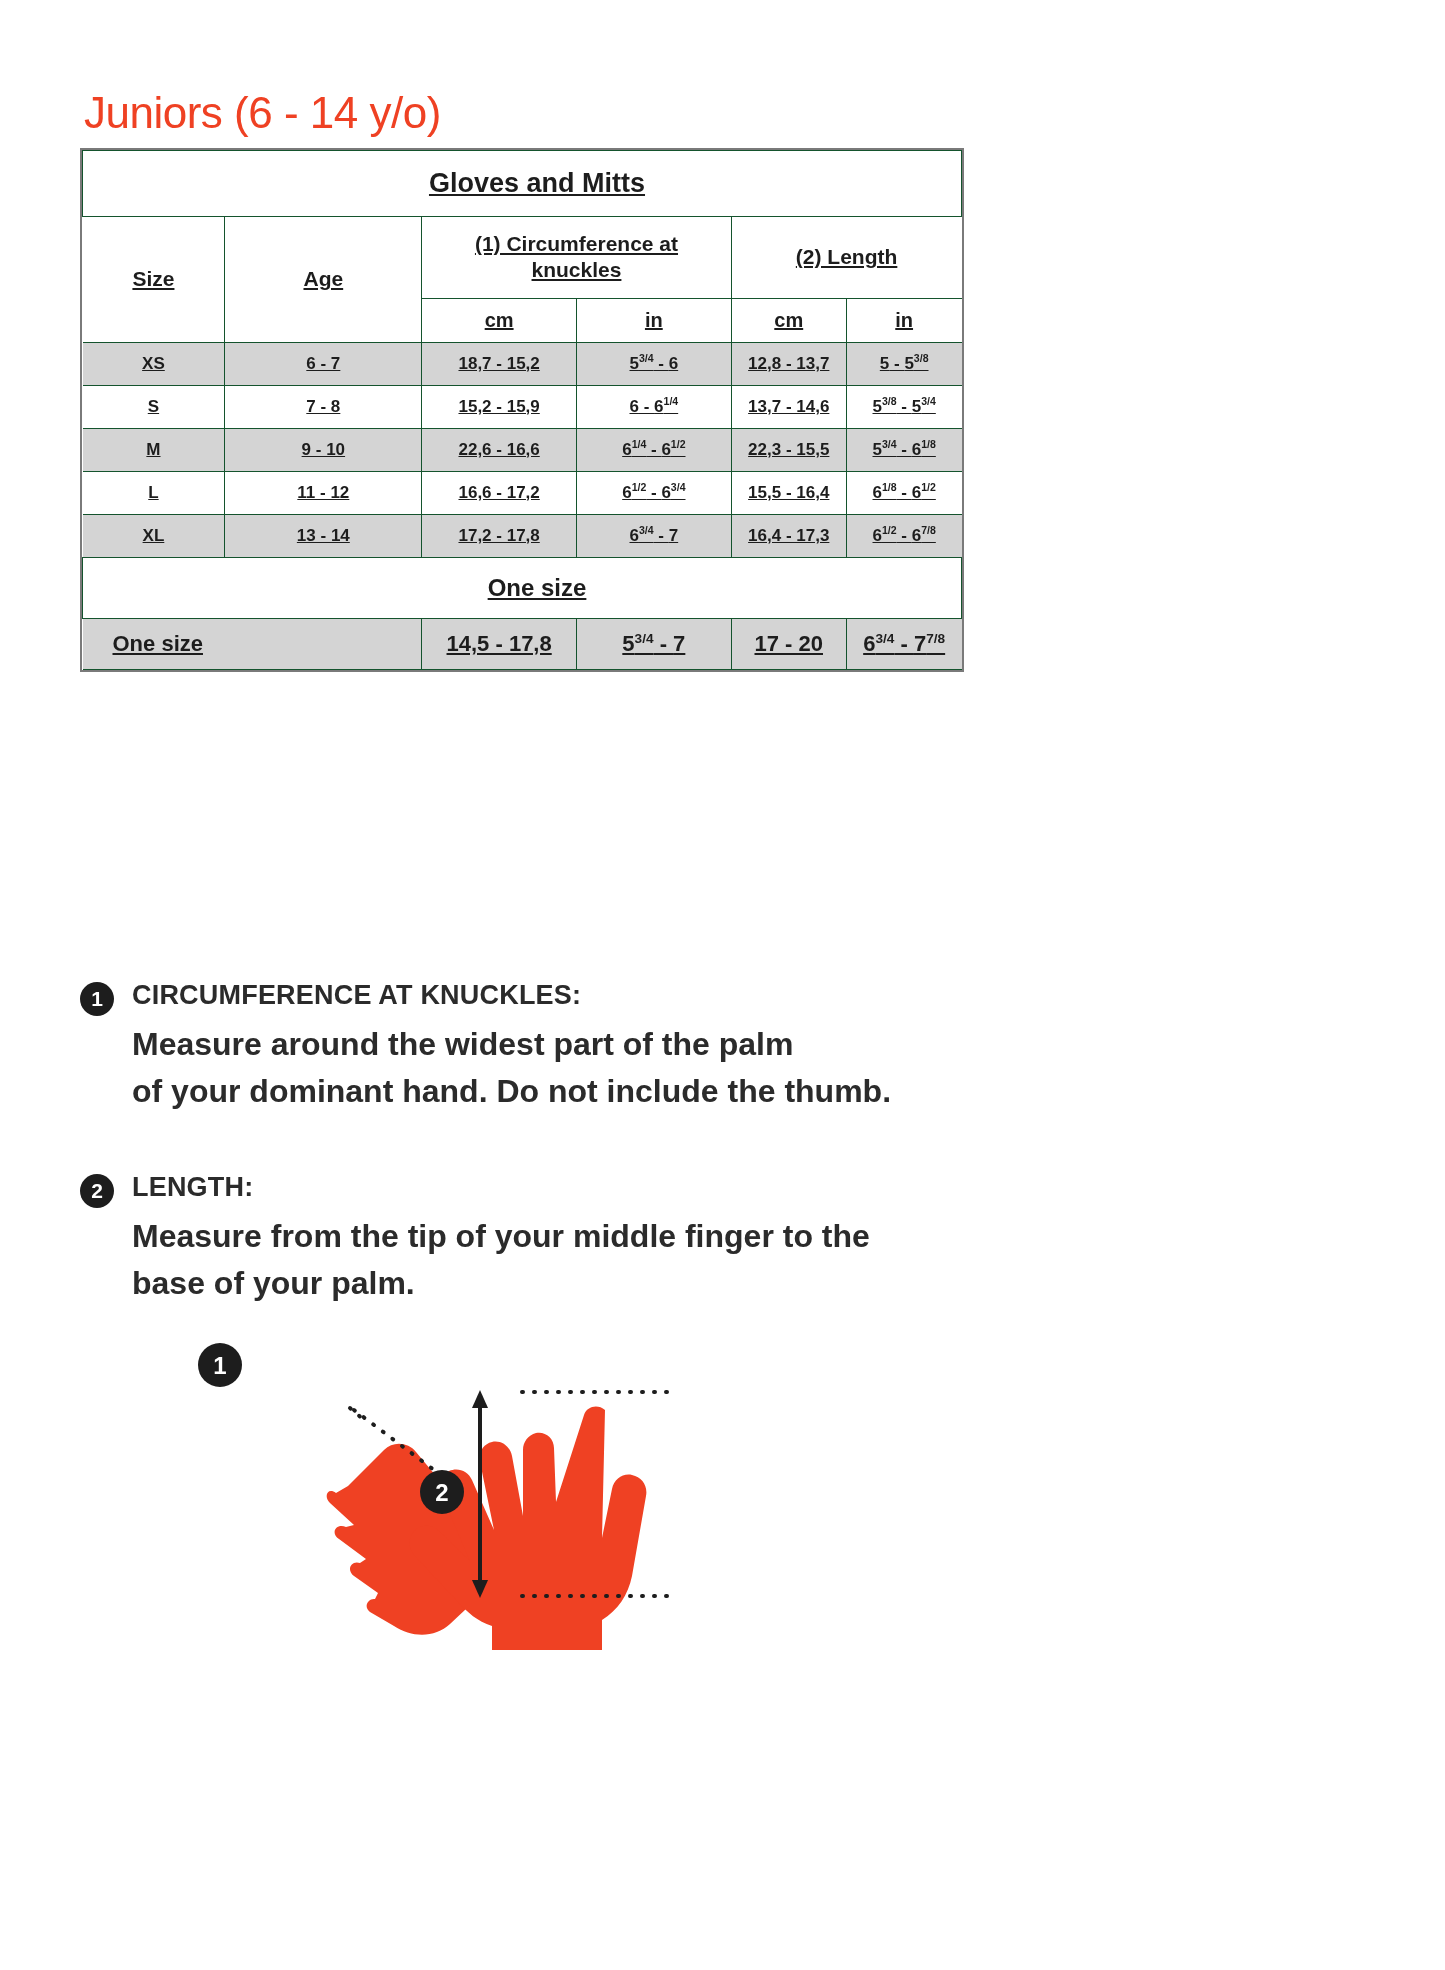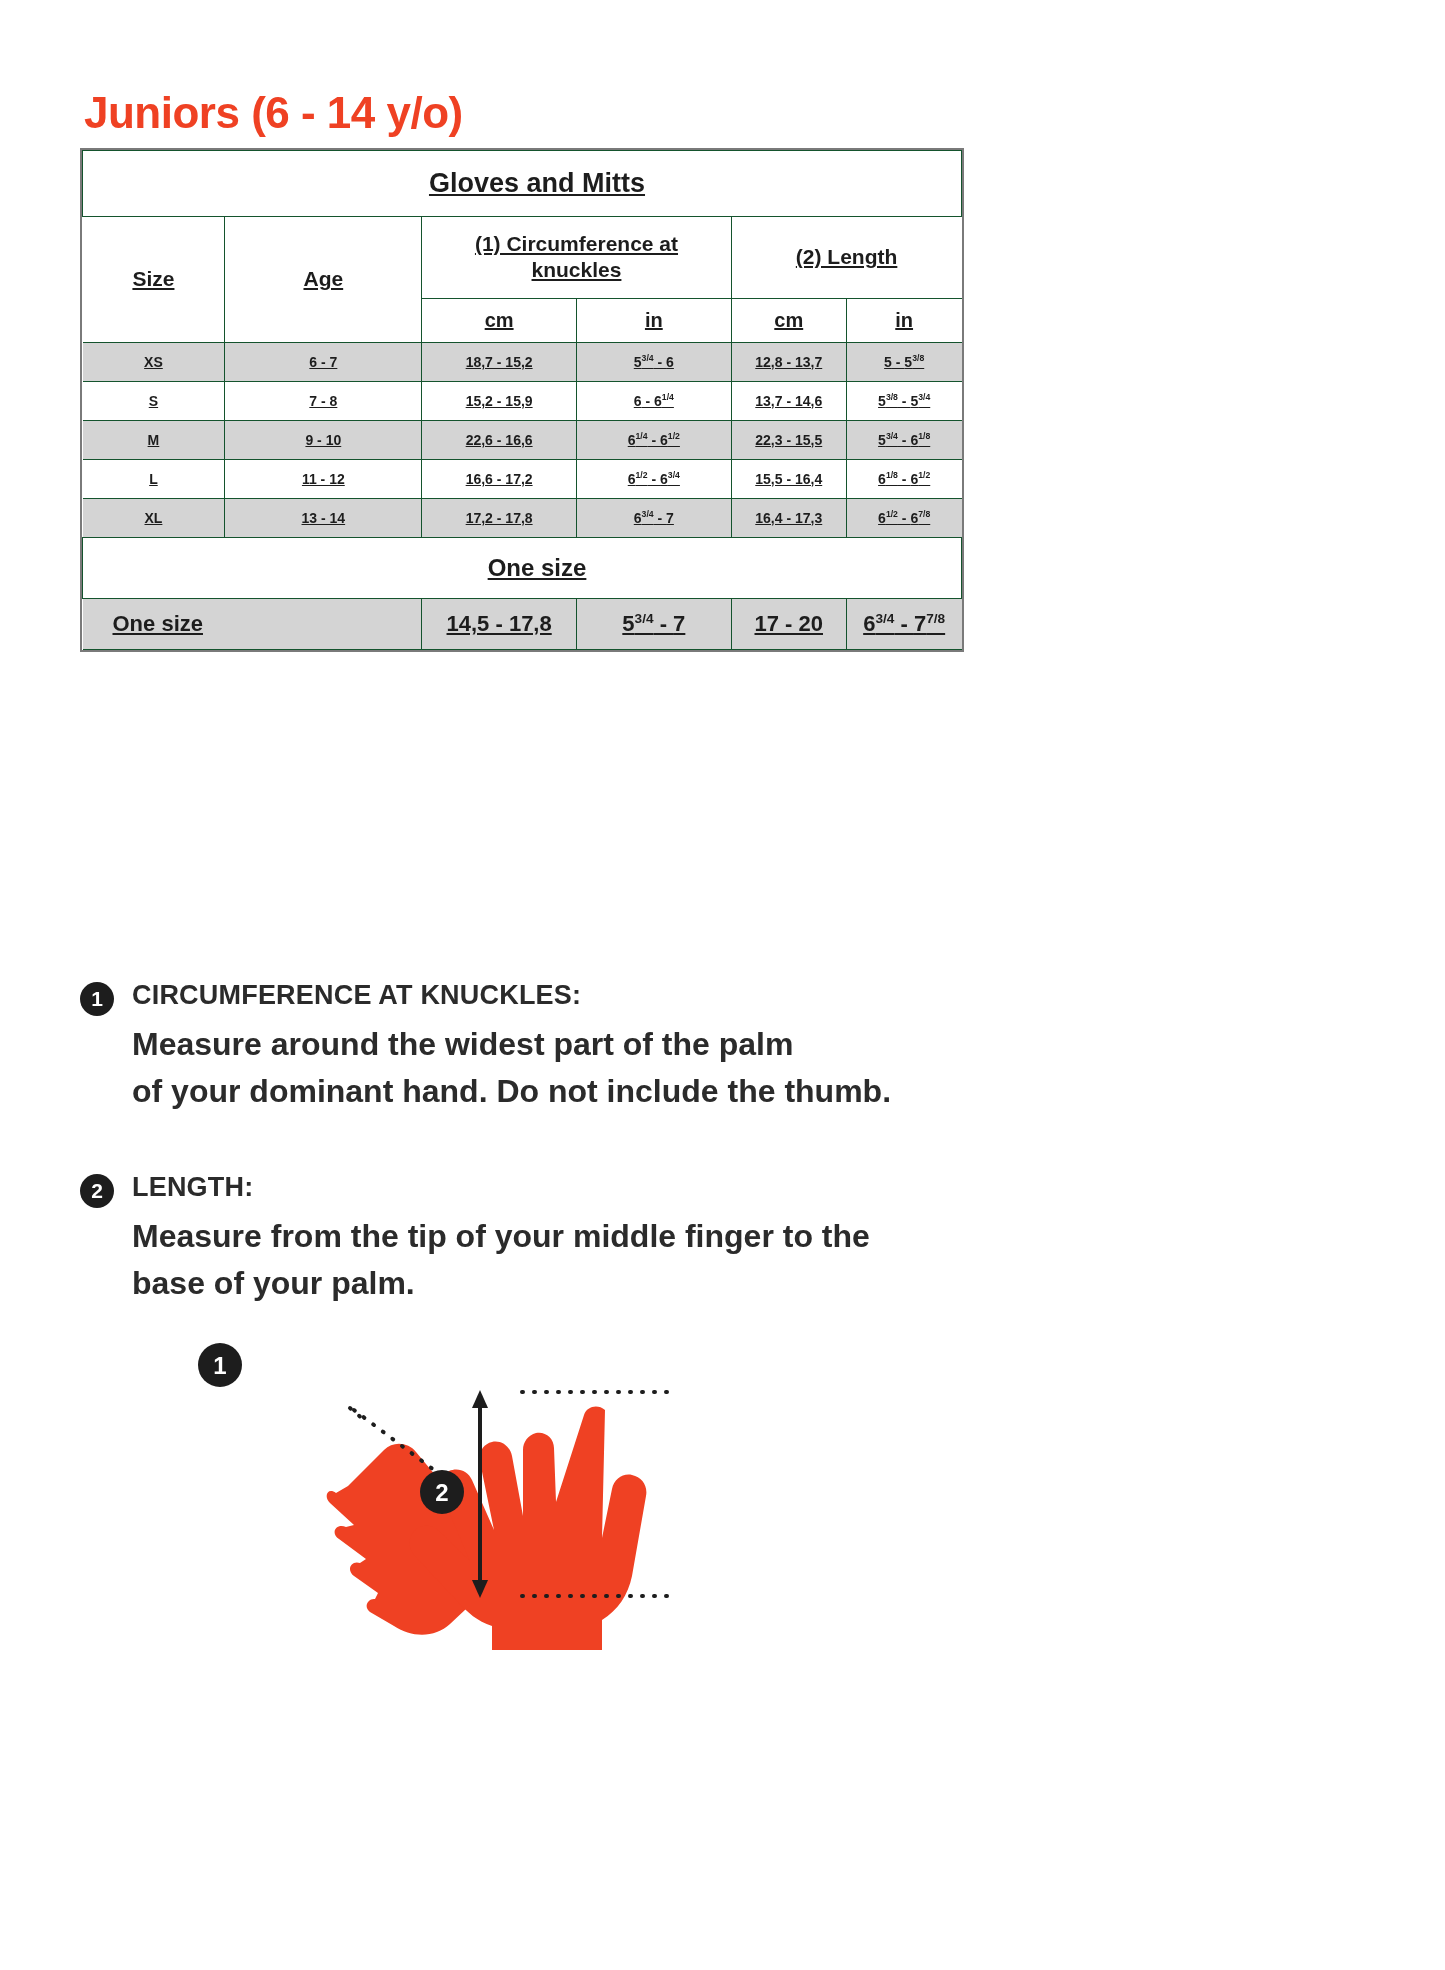--- a/index.html
+++ b/index.html
@@ -10,21 +10,21 @@
     font-family: "Liberation Sans", sans-serif;
     color: #2b2b2b;
     position: relative;
     overflow: hidden;
   }
   .page { position:relative; width:1445px; height:1970px; padding: 0; }
 
   
   .title {
     position:absolute; left:84px; top:88px;
-    font-size: 44px; font-weight: 700;
+    font-size: 44px; font-weight: 400;
     color: #ef4123;
     letter-spacing: -0.5px;
     white-space: nowrap;
   }
 
   
   .table-wrap {
     position:absolute; left:80px; top:148px;
     width: 884px;
     border: 2px solid #7a7a7a;
@@ -44,21 +44,21 @@
     font-size: 27px;
     font-weight: 700;
     border-left: none; border-right:none; border-top:none;
   }
   .grp-head td {
     font-size: 21px; font-weight: 700; padding: 14px 6px; line-height:1.25;
   }
   .unit-head td {
     font-size: 20px; font-weight: 700; padding: 10px 4px;
   }
-  .data td { font-size: 14px; padding: 11px 4px; }
+  .data td { font-size: 17px; padding: 11px 4px; }
   .shade { background: #d4d4d4; }
   sup { font-size: 0.62em; vertical-align: super; line-height:0; font-weight:700; }
   .onesize-label td {
     text-align:left; padding: 16px 0 16px 30px; font-size: 24px; font-weight:700;
     border-left:none; border-right:none;
   }
   .onesize-data td { font-size: 22px; padding: 12px 4px; }
   .onesize-data td.first { text-align:left; padding-left:30px; font-size:22px; }
 
   

